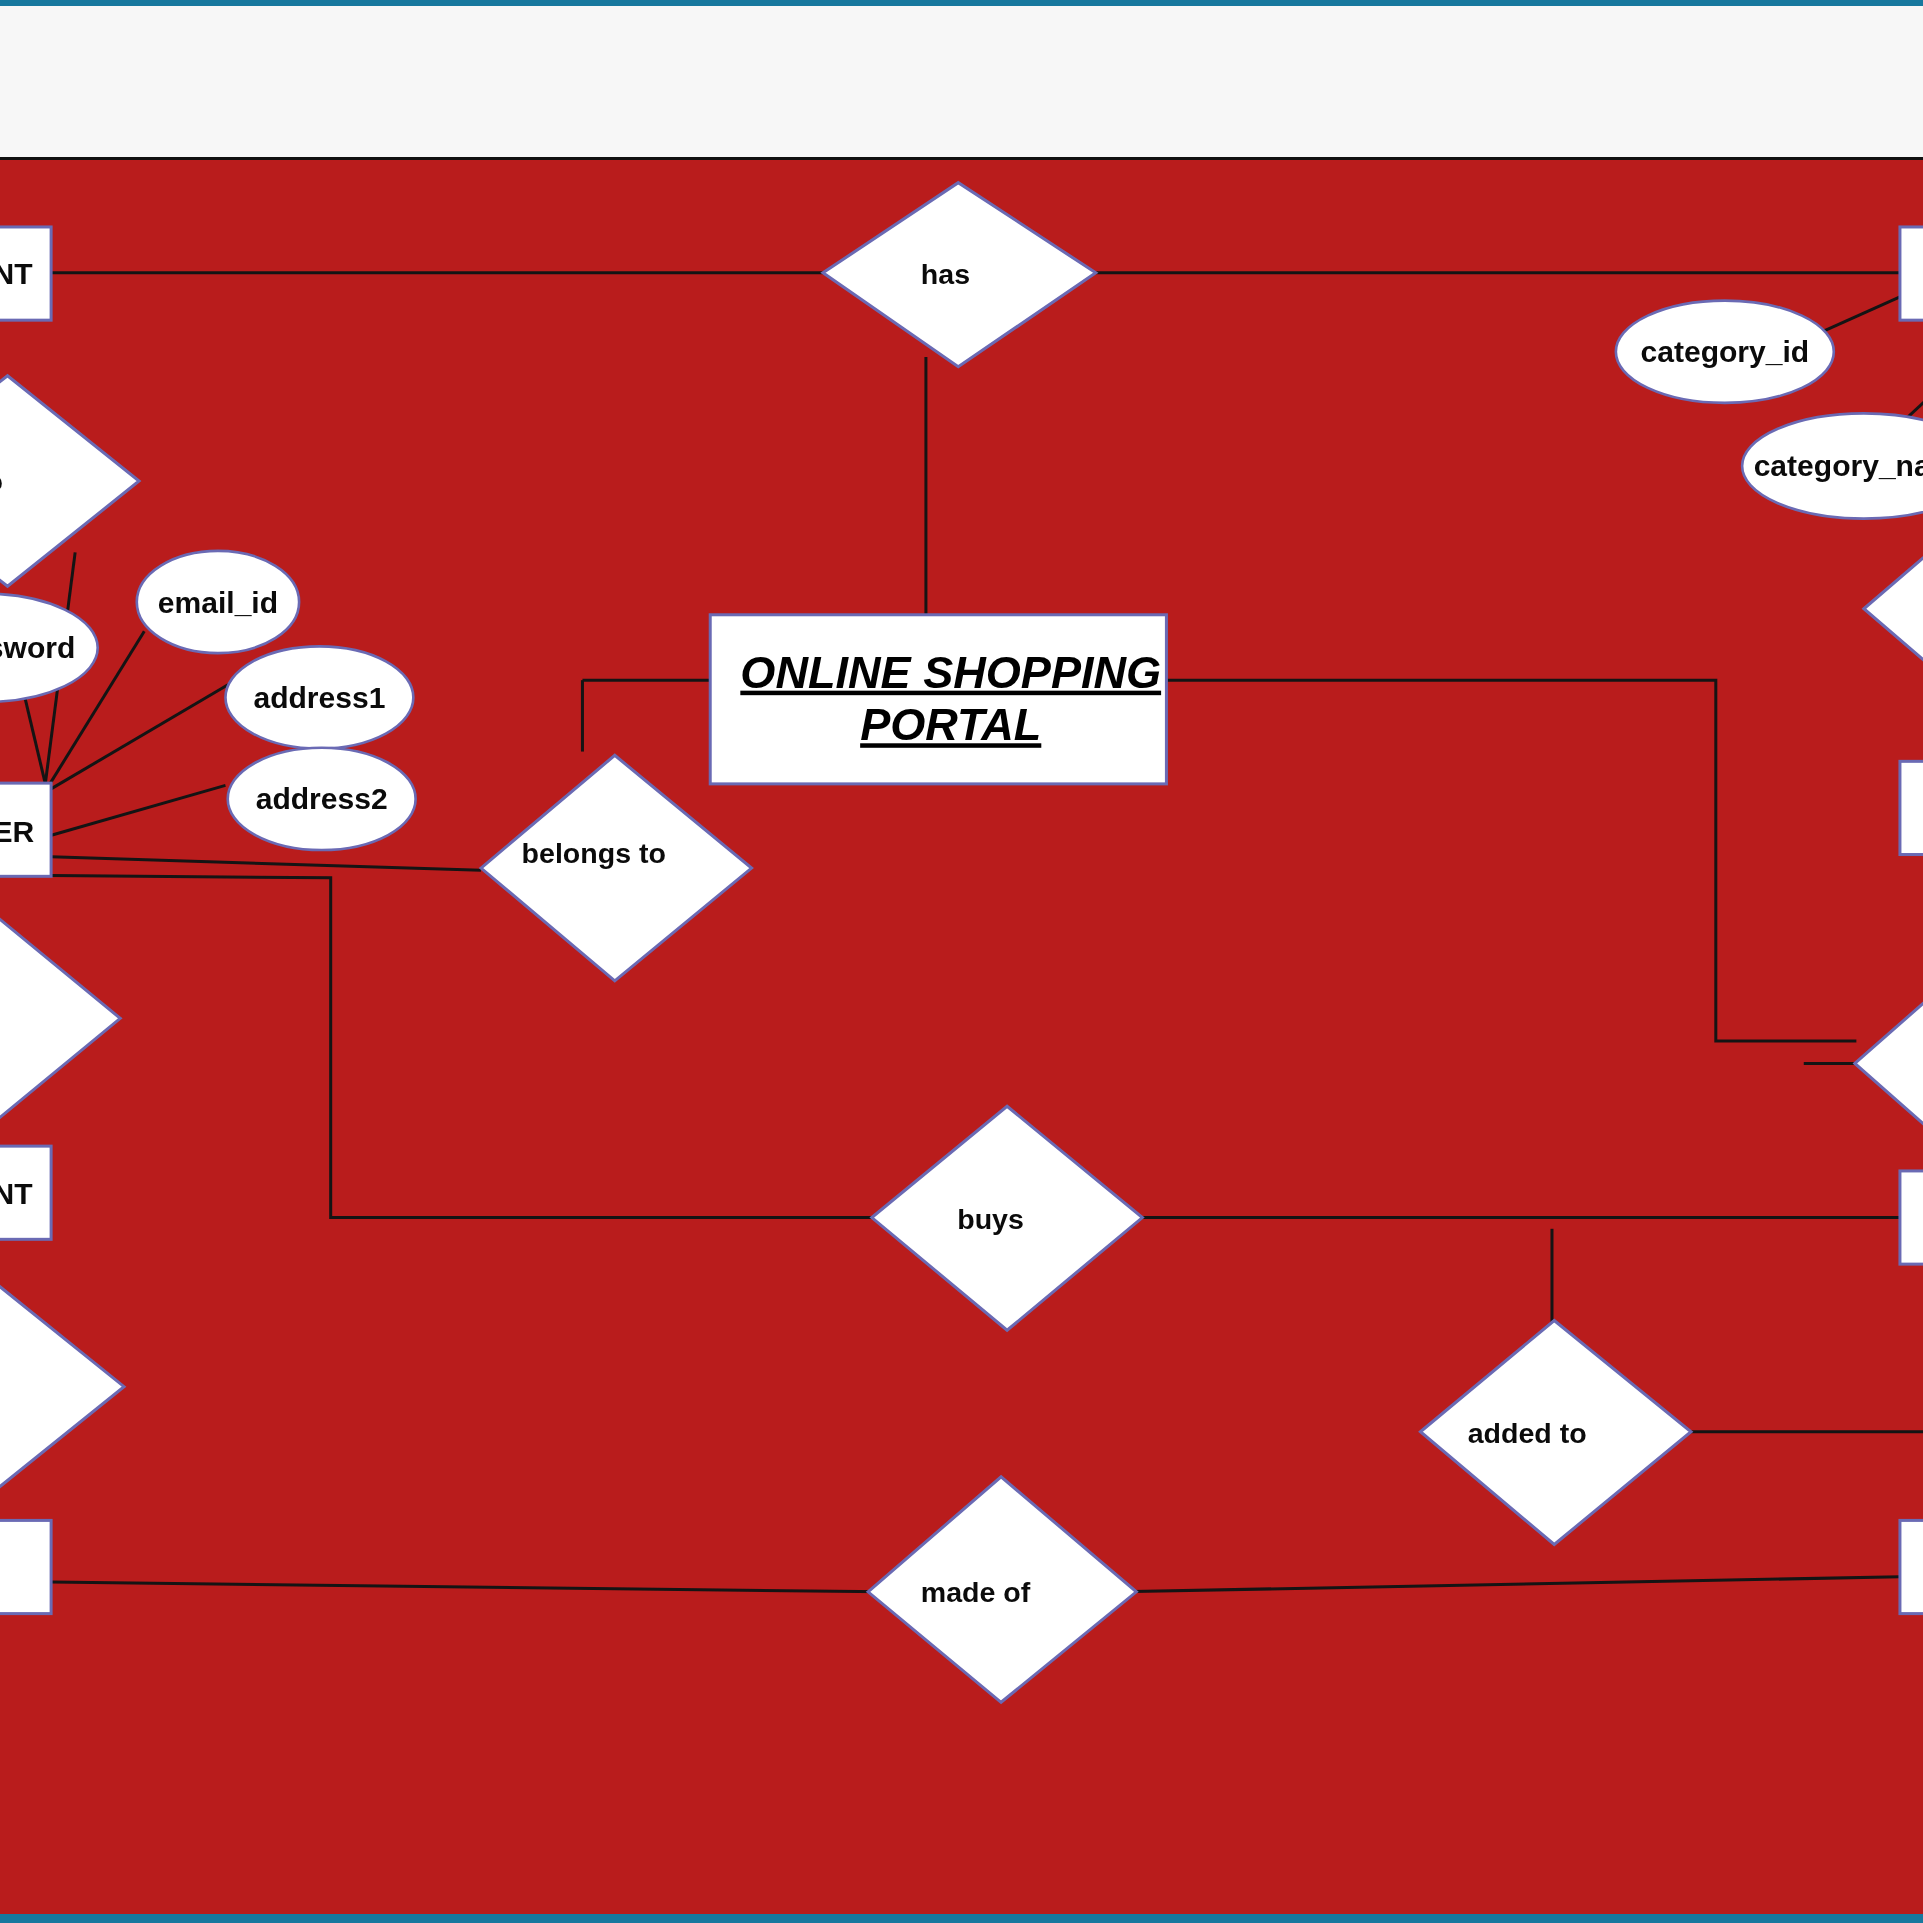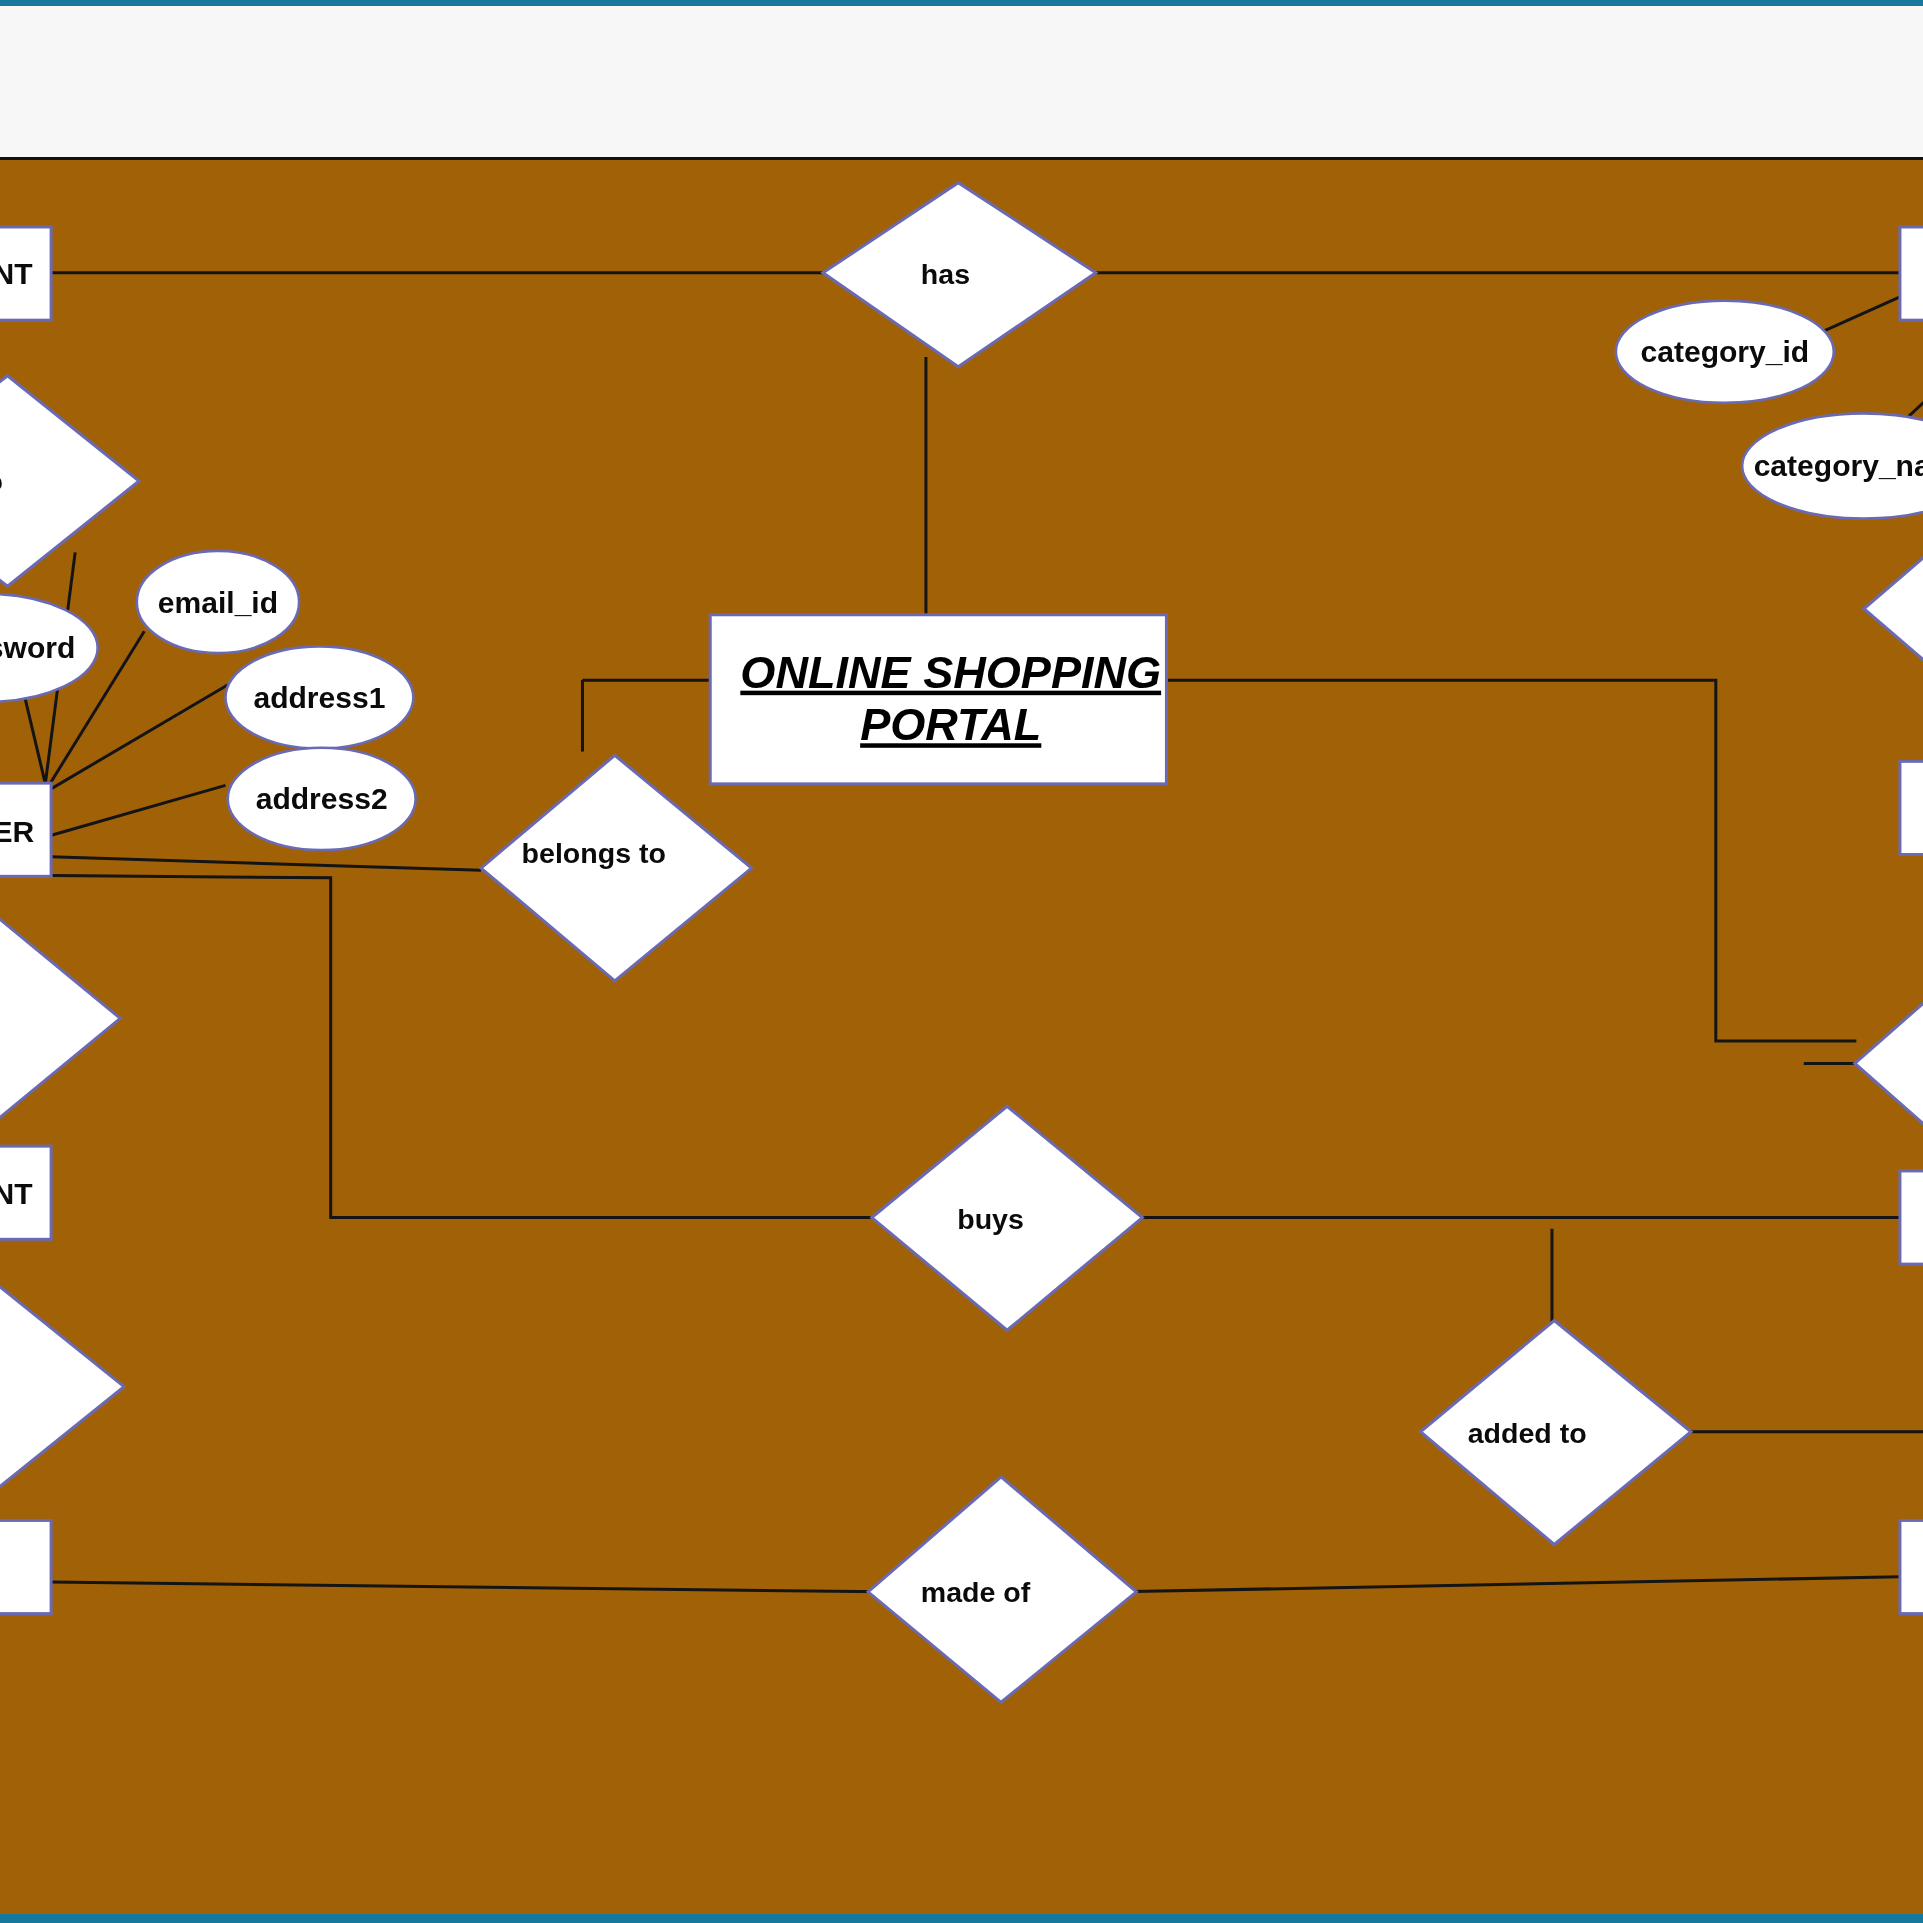--- a/index.html
+++ b/index.html
@@ -4,21 +4,21 @@
 <style>
   html, body {
     margin: 0;
     padding: 0;
     background: #ffffff;
   }
   #canvas {
     position: relative;
     width: 1924px;
     height: 1924px;
-    background: #a16207;
+    background: #b91c1c;
     overflow: hidden;
     font-family: "Liberation Sans", sans-serif;
   }
   
   #top-accent {
     position: absolute;
     left: 0; top: 0;
     width: 1924px;
     height: 6px;
     background: #17789e;

